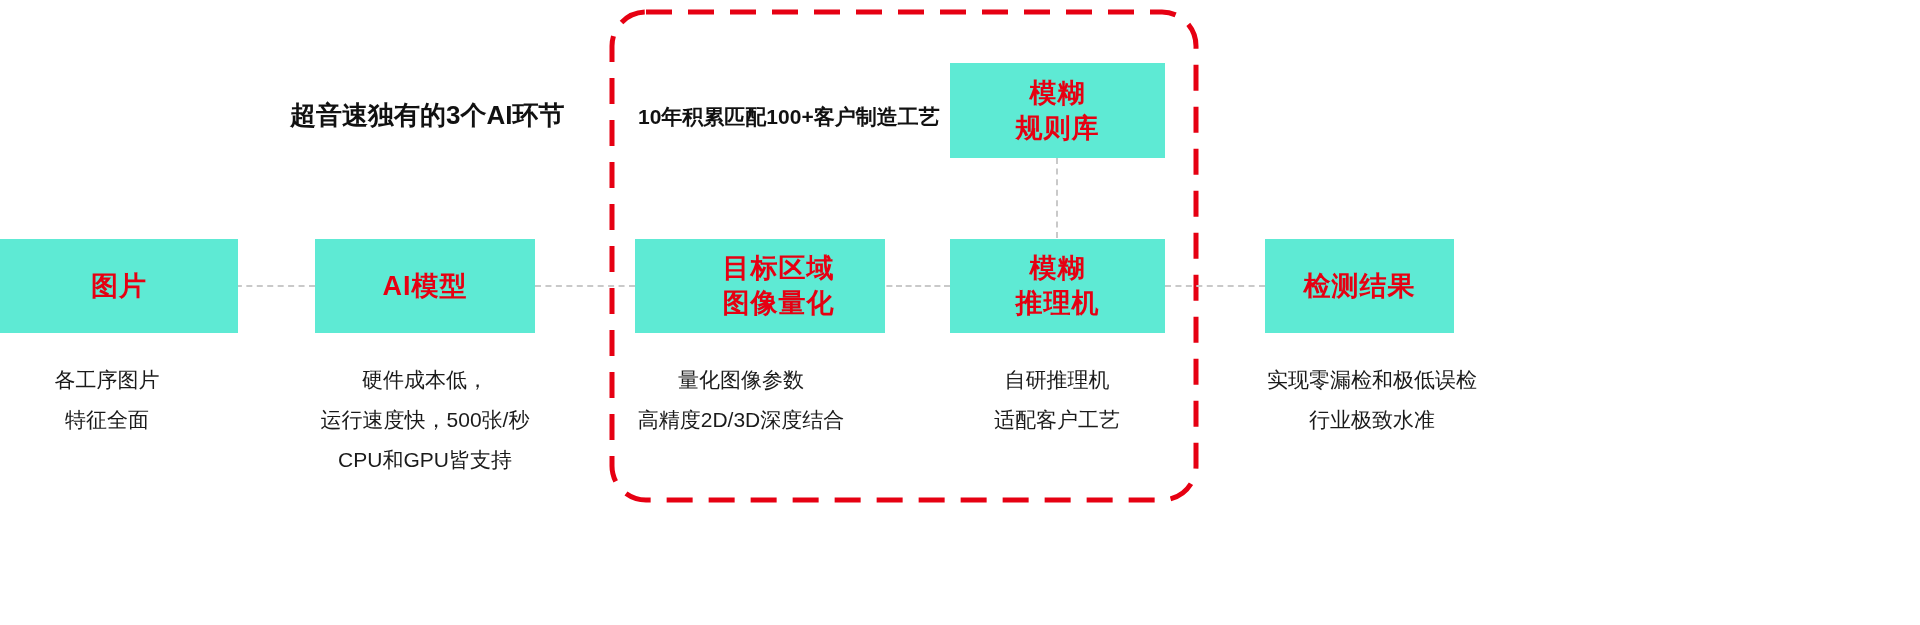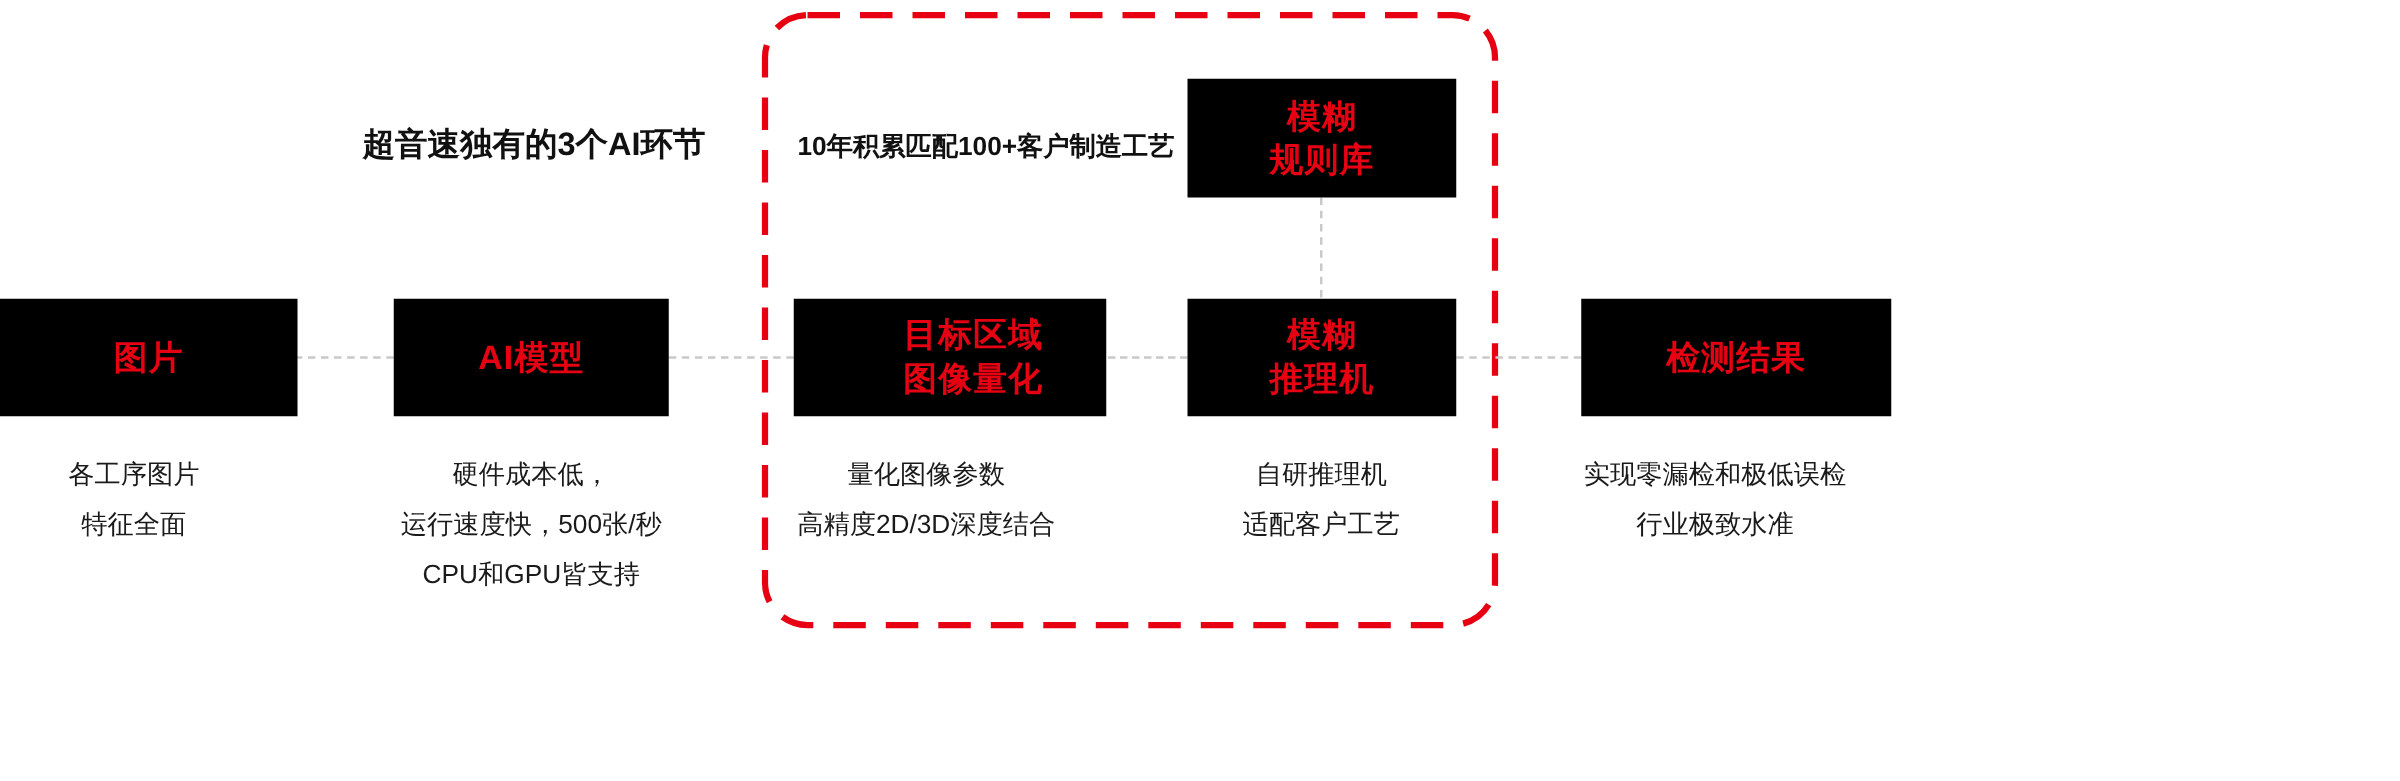--- a/index.html
+++ b/index.html
@@ -11,21 +11,21 @@
   .stage {
     position: relative;
     width: 1920px;
     height: 625px;
     background: #ffffff;
     overflow: hidden;
   }
   .node-box {
     position: absolute;
     height: 94px;
-    background: #000000;
+    background: #5eead4;
     display: flex;
     flex-direction: column;
     align-items: center;
     justify-content: center;
     text-align: center;
   }
   .node-label {
     color: #e60012;
     font-weight: bold;
     font-size: 27px;
@@ -129,21 +129,21 @@
 
   <div class="node-box" style="left:950px; top:239px; width:215px;">
     <span class="node-label">模糊</span>
     <span class="node-label">推理机</span>
   </div>
   <div class="desc" style="left:857px; top:360px; width:400px;">
     <span class="line-block">自研推理机</span>
     <span class="line-block">适配客户工艺</span>
   </div>
 
-  <div class="node-box" style="left:1265px; top:239px; width:248px;">
+  <div class="node-box" style="left:1265px; top:239px; width:189px;">
     <span class="node-label">检测结果</span>
   </div>
   <div class="desc" style="left:1172px; top:360px; width:400px;">
     <span class="line-block">实现零漏检和极低误检</span>
     <span class="line-block">行业极致水准</span>
   </div>
 
 </div>
 
 </body></html>

